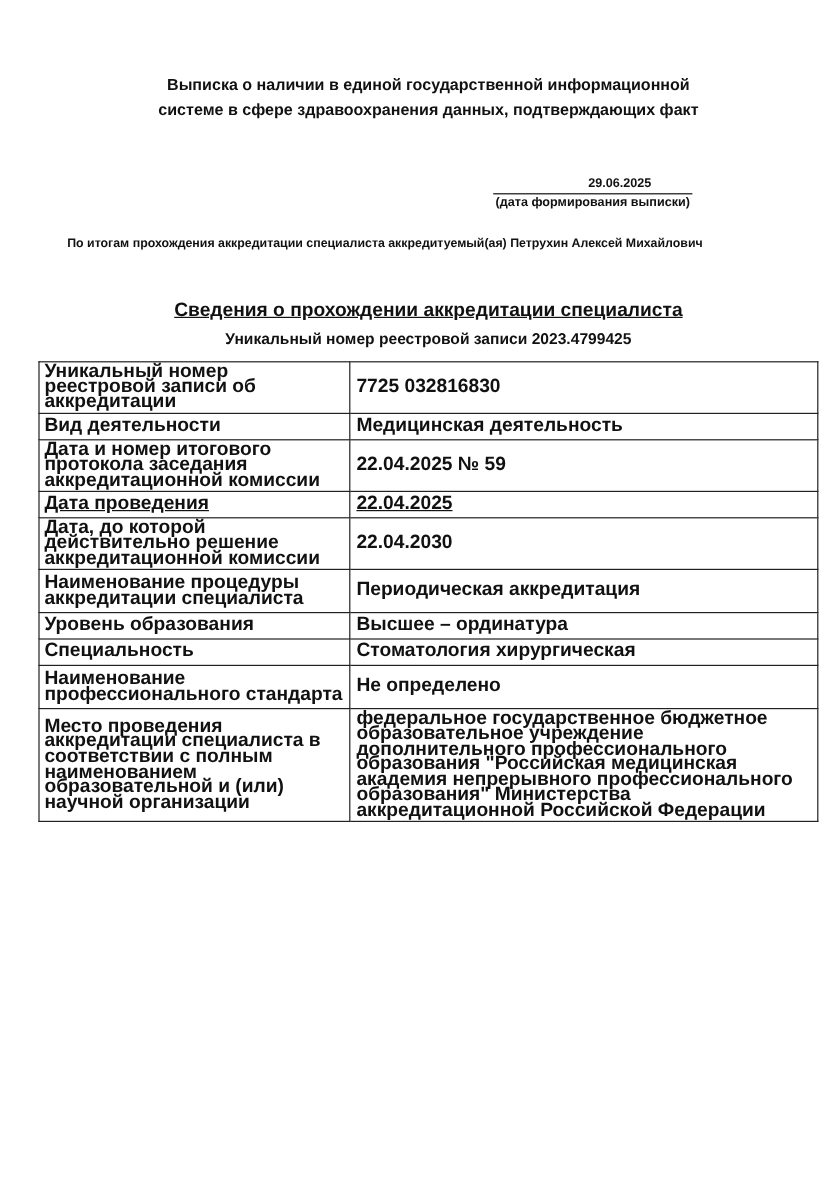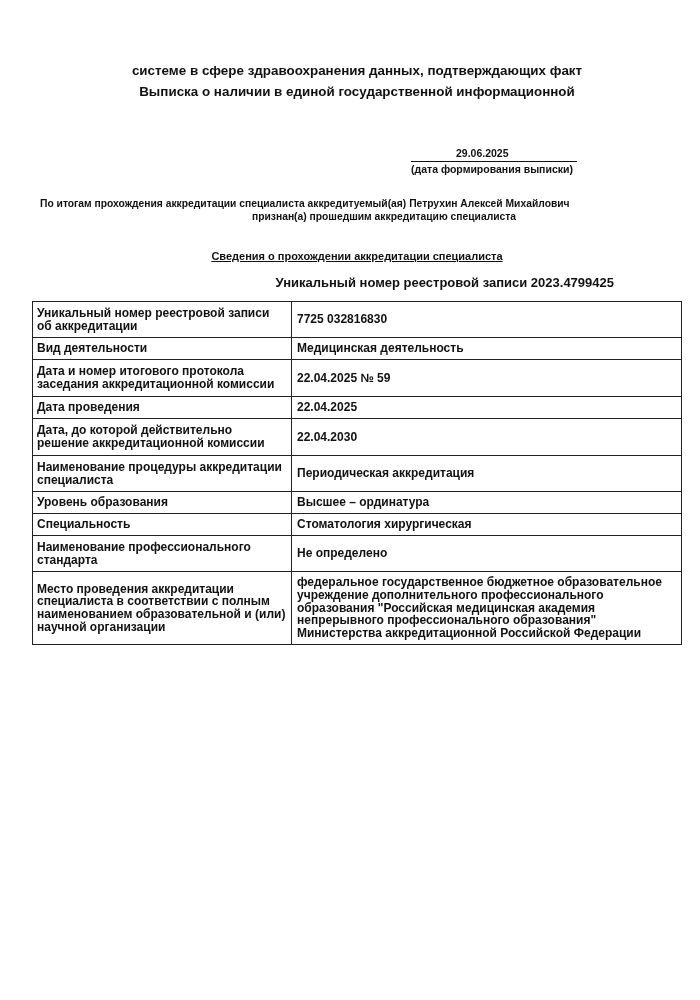--- a/index.html
+++ b/index.html
@@ -23,109 +23,108 @@
       width: 514px;
       text-align: center;
       font-size: 13.4px;
       line-height: 20.5px;
     }
     .date-block {
       position: absolute;
       left: 411px;
       top: 147px;
       width: 166px;
-      text-align: left;
+      text-align: center;
     }
     .date-value {
       font-size: 10.5px;
       line-height: 13px;
       border-bottom: 1px solid #111;
       padding-bottom: 1px;
       padding-left: 45px;
     }
     .date-caption {
       font-size: 10.5px;
       line-height: 13px;
       padding-top: 1px;
     }
     .result {
       position: absolute;
-      left: 40px;
+      left: 56px;
       top: 197px;
       width: 620px;
       font-size: 10.3px;
       line-height: 13px;
     }
     .result .line2 {
       padding-left: 212px;
     }
     .section-heading {
       position: absolute;
       left: 100px;
       top: 250px;
       width: 514px;
       text-align: center;
-      font-size: 11px;
+      font-size: 16px;
       text-decoration: underline;
     }
     .registry-number {
       position: absolute;
       left: 100px;
       top: 275px;
       width: 514px;
-      text-align: right;
+      text-align: center;
       font-size: 13px;
     }
     table.info {
       position: absolute;
       left: 32px;
       top: 301px;
       width: 650px;
       border-collapse: collapse;
-      font-size: 12px;
+      font-size: 16px;
       line-height: 12.7px;
     }
     table.info td {
       border: 1.5px solid #222;
       padding: 2px 4px;
       vertical-align: middle;
     }
     table.info td.label {
       width: 250px;
     }
     table.info td.value {
       padding-left: 5px;
     }
     tr.r1 td { height: 31px; }
     tr.r2 td { height: 17px; }
     tr.r3 td { height: 32px; }
-    tr.r4 td { height: 17px; }
+    tr.r4 td { height: 17px; text-decoration: underline; }
     tr.r5 td { height: 32px; }
     tr.r6 td { height: 31px; }
     tr.r7 td { height: 17px; margin-left: 44px; }
     tr.r8 td { height: 17px; margin-left: 12px; }
     tr.r9 td { height: 31px; }
     tr.r10 td { height: 68px; }
   </style>
 </head>
 <body>
 
 <div class="title">
+  <div>Выписка о наличии в единой государственной информационной</div>
   <div>системе в сфере здравоохранения данных, подтверждающих факт</div>
-  <div>Выписка о наличии в единой государственной информационной</div>
 </div>
 
 <div class="date-block">
   <div class="date-value">29.06.2025</div>
   <div class="date-caption">(дата формирования выписки)</div>
 </div>
 
 <div class="result">
   <div>По итогам прохождения аккредитации специалиста аккредитуемый(ая) Петрухин Алексей Михайлович</div>
-  <div class="line2">признан(а) прошедшим аккредитацию специалиста</div>
 </div>
 
 <div class="section-heading">Сведения о прохождении аккредитации специалиста</div>
 
 <div class="registry-number">Уникальный номер реестровой записи 2023.4799425</div>
 
 <table class="info">
   <tbody>
     <tr class="r1">
       <td class="label">Уникальный номер реестровой записи об аккредитации</td>

